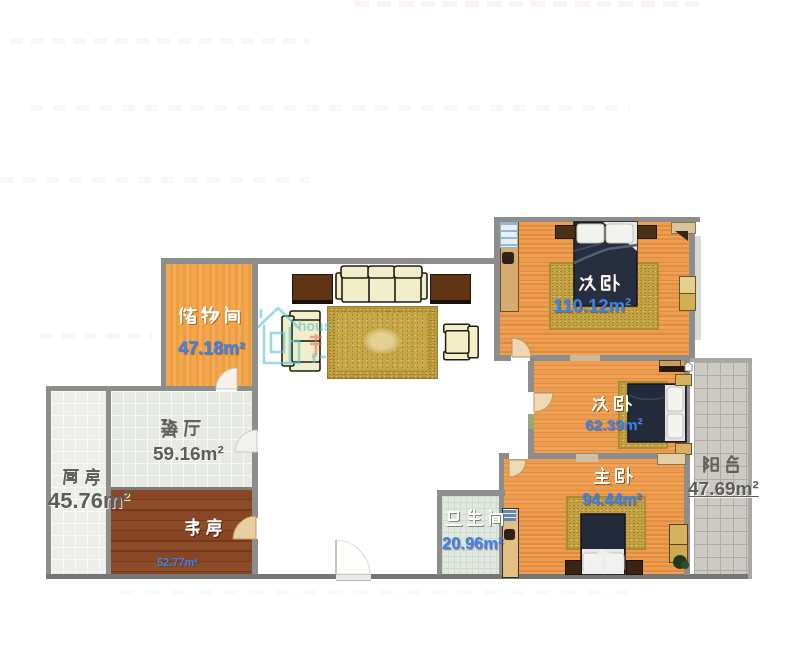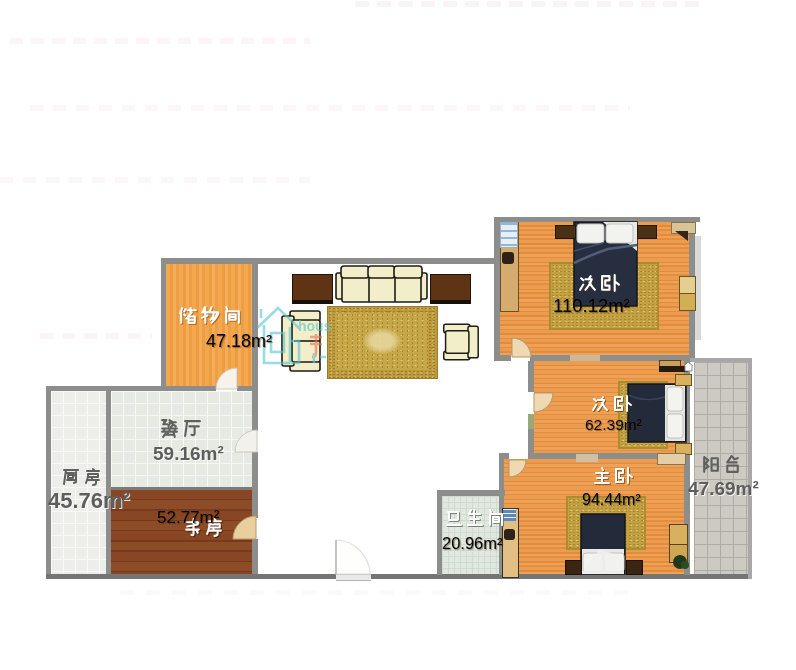--- a/index.html
+++ b/index.html
@@ -1,18 +1,18 @@
 <!DOCTYPE html>
 <html><head><meta charset="utf-8">
 <style>
 html,body{margin:0;padding:0;background:#fff;}
 #plan{position:relative;width:796px;height:670px;background:#fff;overflow:hidden;font-family:"Liberation Sans",sans-serif;}
 .a{position:absolute;}
 .wall{position:absolute;background:#8d8d8b;}
-.num{position:absolute;font-weight:normal;color:#000000;text-shadow:1px 1px 1px rgba(80,50,20,0.55);white-space:nowrap;}
+.num{position:absolute;font-weight:bold;color:#3b82f6;text-shadow:1px 1px 1px rgba(80,50,20,0.55);white-space:nowrap;}
 .numg{position:absolute;font-weight:bold;color:#5d5d5b;text-shadow:1px 1px 0 rgba(255,255,255,0.8);white-space:nowrap;}
 .lbl{position:absolute;}
 .lbl{fill:none;stroke-linecap:round;stroke-linejoin:round;}
 .wlbl{stroke:#fff;stroke-width:2;}
 .glbl{stroke:#60605e;stroke-width:2;}
 </style></head>
 <body>
 <div id="plan">
 <svg width="0" height="0" style="position:absolute">
 <defs>
@@ -319,46 +319,46 @@
 <svg class="lbl wlbl" style="left:592px;top:466px;filter:drop-shadow(1px 1px 0 rgba(80,50,20,0.6))" width="42" height="20" viewBox="0 0 42 20">
       <use href="#c_zhu" x="0" y="0" width="20" height="20"></use>
       <use href="#c_wo" x="22" y="0" width="20" height="20"></use>
     </svg>
 <div class="num" style="left:582px;top:491px;font-size:16px;">94.44m²</div>
 
 <svg class="lbl glbl" style="left:700px;top:454px" width="43" height="21" viewBox="0 0 43 21">
       <use href="#c_yang" x="0" y="0" width="21" height="21"></use>
       <use href="#c_tai" x="22" y="0" width="21" height="21"></use>
     </svg>
-<div class="numg" style="left:688px;top:478px;font-size:19px;">47.69m²</div>
+<div class="numg" style="left:688px;top:478px;font-size:19px;text-decoration:underline;">47.69m²</div>
 
 <svg class="lbl glbl" style="left:61px;top:467px" width="42" height="20" viewBox="0 0 42 20">
       <use href="#c_chu" x="0" y="0" width="20" height="20"></use>
       <use href="#c_fang" x="22" y="0" width="20" height="20"></use>
     </svg>
 <div class="numg" style="left:48px;top:488px;font-size:22px;">45.76m²</div>
 
 <svg class="lbl glbl" style="left:159px;top:418px" width="44" height="21" viewBox="0 0 44 21">
       <use href="#c_can" x="0" y="0" width="21" height="21"></use>
       <use href="#c_ting" x="23" y="0" width="21" height="21"></use>
     </svg>
 <div class="numg" style="left:153px;top:443px;font-size:19px;">59.16m²</div>
 
 <svg class="lbl wlbl" style="left:182px;top:517px;filter:drop-shadow(1px 1px 0 rgba(40,20,8,0.7))" width="43" height="21" viewBox="0 0 43 21">
       <use href="#c_shu" x="0" y="0" width="21" height="21"></use>
       <use href="#c_fang" x="22" y="0" width="21" height="21"></use>
     </svg>
-<div class="num" style="left:157px;top:508px;font-size:17px;">52.77m²</div>
+<div class="num" style="left:157px;top:556px;font-size:11px;">52.77m²</div>
 
 <svg class="lbl wlbl" style="left:178px;top:305px;filter:drop-shadow(1px 1px 0 rgba(120,70,20,0.6))" width="64" height="21" viewBox="0 0 64 21">
       <use href="#c_chu3" x="0" y="0" width="21" height="21"></use>
       <use href="#c_wu" x="22" y="0" width="21" height="21"></use>
       <use href="#c_jian" x="44" y="0" width="21" height="21"></use>
     </svg>
-<div class="num" style="left:178px;top:331px;font-size:18px;margin-left:28px;">47.18m²</div>
+<div class="num" style="left:178px;top:338px;font-size:18px;">47.18m²</div>
 
 <svg class="lbl wlbl" style="left:444px;top:508px;filter:drop-shadow(1px 1px 0 rgba(100,110,100,0.8))" width="62" height="20" viewBox="0 0 62 20">
       <use href="#c_wei" x="0" y="0" width="20" height="20"></use>
       <use href="#c_sheng" x="21" y="0" width="20" height="20"></use>
       <use href="#c_jian" x="42" y="0" width="20" height="20"></use>
     </svg>
 <div class="num" style="left:442px;top:534px;font-size:16.5px;">20.96m²</div>
 
 </div>
 

